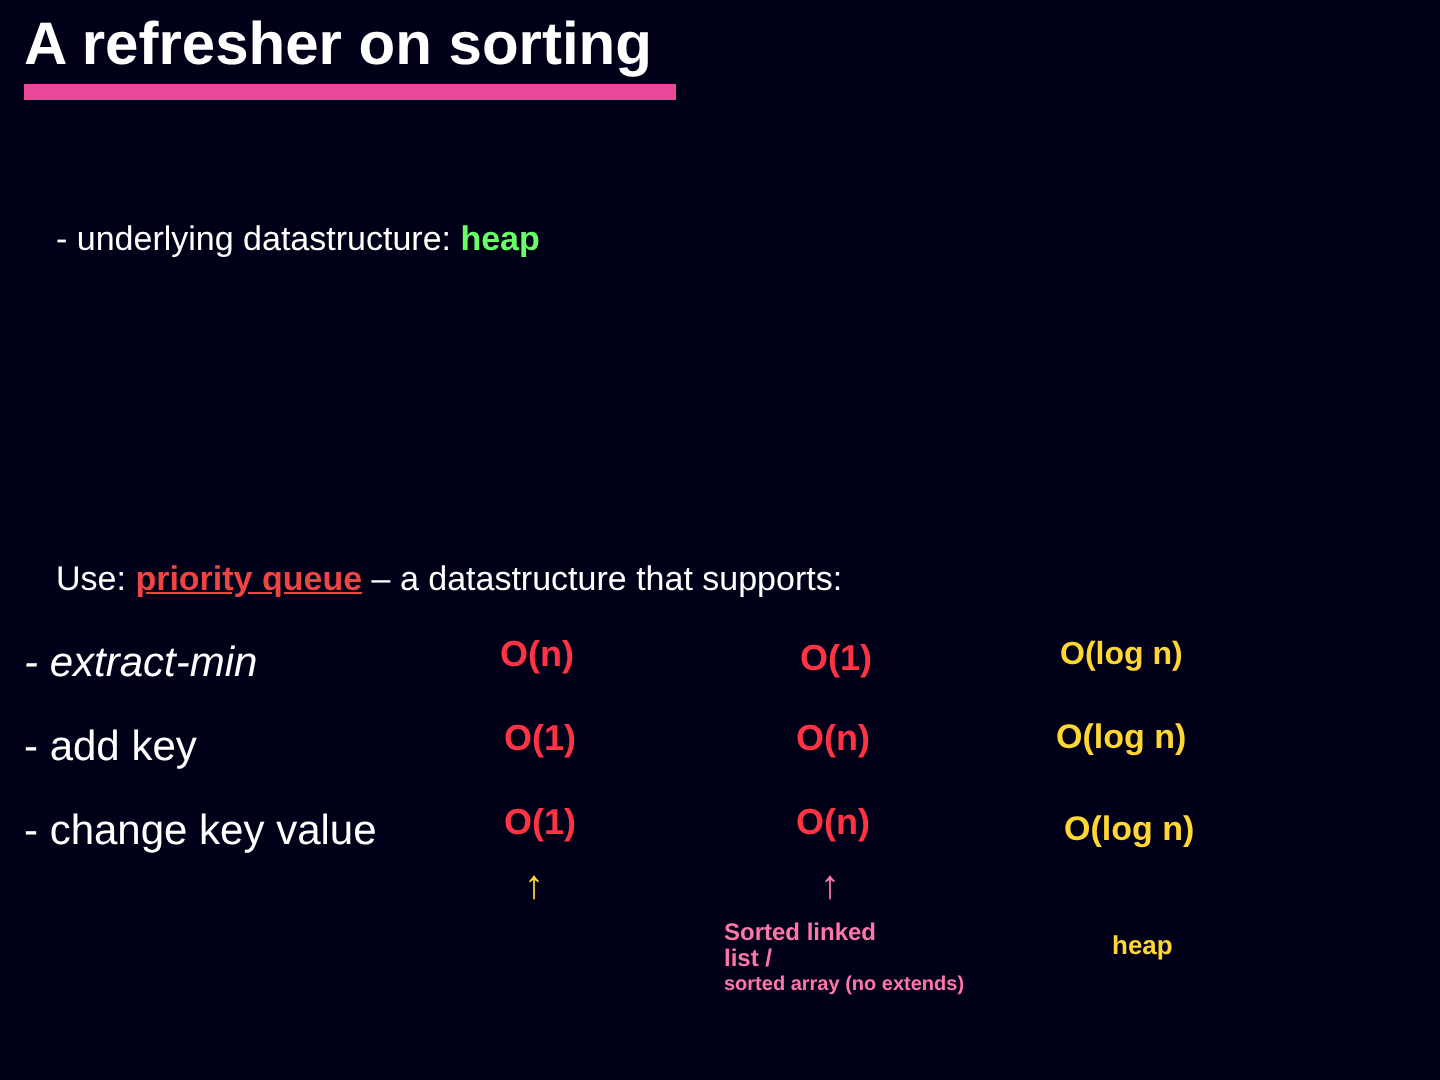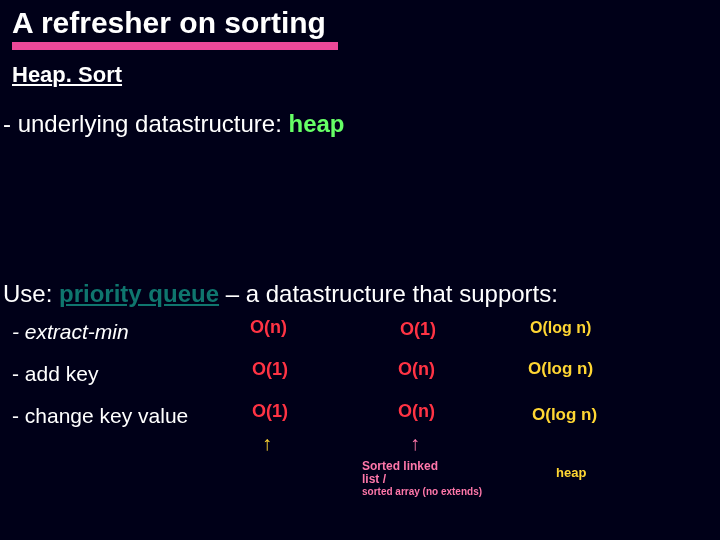--- a/index.html
+++ b/index.html
@@ -32,27 +32,27 @@
     position: absolute;
     left: 12px;
     top: 62px;
     font-size: 22px;
     font-weight: bold;
     text-decoration: underline;
     color: #ffffff;
   }
   .line {
     position: absolute;
-    left: 3px;
-    font-size: 24px;
+    left: 28px;
+    font-size: 17px;
     color: #ffffff;
     white-space: nowrap;
   }
   .green { color: #66ff66; font-weight: bold; }
-  .yellow-bold { color: #0f766e; font-weight: bold; text-decoration: underline; margin-top: 20px; }
+  .yellow-bold { color: #ef4444; font-weight: bold; text-decoration: underline; margin-top: 20px; }
   .op-label {
     position: absolute;
     left: 12px;
     font-size: 21px;
     color: #ffffff;
   }
   .hw {
     position: absolute;
     font-family: Liberation Sans, sans-serif;
     font-weight: bold;
@@ -70,21 +70,20 @@
     font-weight: bold;
   }
 </style>
 </head>
 <body>
 
 <div class="slide">
 
   <div class="title">A refresher on sorting</div>
 
-  <div class="subtitle">Heap. Sort</div>
 
   <div class="line" style="top:110px;">
     <span>- underlying datastructure:  </span><span class="green">heap</span>
   </div>
 
   <div class="line" style="top:280px;">
     <span>Use: </span><span class="yellow-bold">priority queue</span><span> – a datastructure that supports:</span>
   </div>
 
   <div class="op-label" style="top:320px;font-style:italic;">- extract-min</div>

